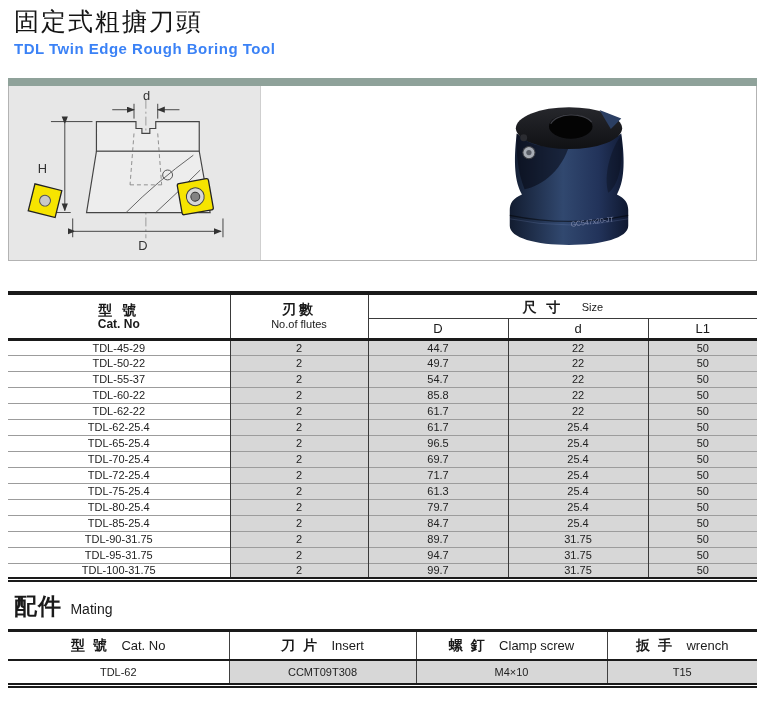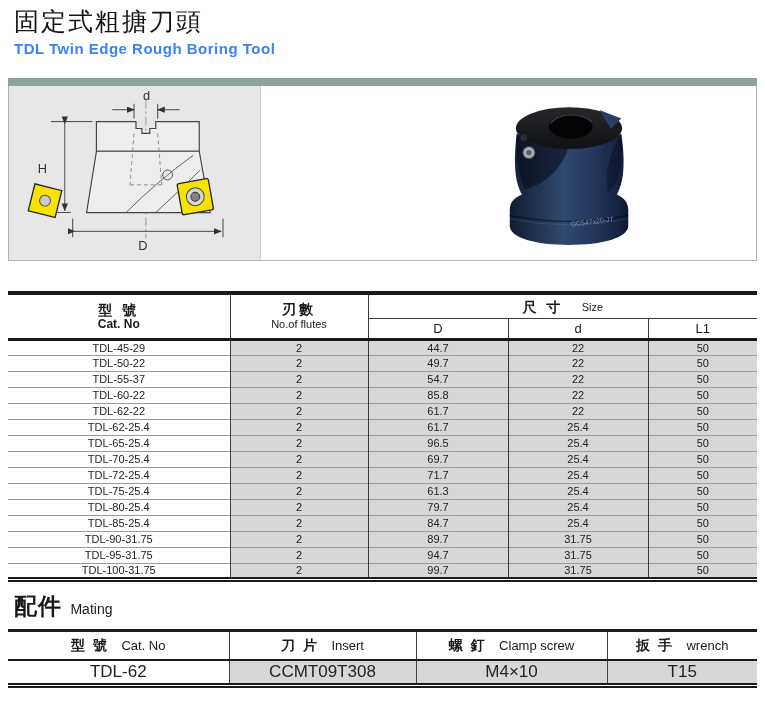--- a/index.html
+++ b/index.html
@@ -38,21 +38,21 @@
   .size-th .hdr-en-lg { margin-left:14px; letter-spacing:0; }
 
   
   .mating-heading { margin:14px 0 0 6px; line-height:20px; }
   .mating-heading .zh { font-size:23px; font-weight:700; letter-spacing:1px; }
   .mating-heading .en { font-size:14px; font-weight:400; margin-left:4px; }
   .mating-table { margin-top:10px; border-top:3px solid #1a1a1a; border-bottom:5px double #1a1a1a; }
   .mating-table th, .mating-table td { border-left:1px solid #404040; text-align:center; vertical-align:middle; }
   .mating-table tr > :first-child { border-left:none; }
   .mating-table th { height:30px; border-bottom:2px solid #1a1a1a; }
-  .mating-table td { height:25px; font-size:17px; color:#222; }
+  .mating-table td { height:25px; font-size:11px; color:#222; }
   .mating-table .zh { font-size:14px; font-weight:700; letter-spacing:2px; }
   .mating-table .en { font-size:13px; font-weight:400; margin-left:8px; letter-spacing:0; }
 </style>
 </head>
 <body>
 
 <div class="page">
 
   <h1 class="title-zh">固定式粗搪刀頭</h1>
   <h2 class="title-en">TDL  Twin Edge Rough Boring Tool</h2>

